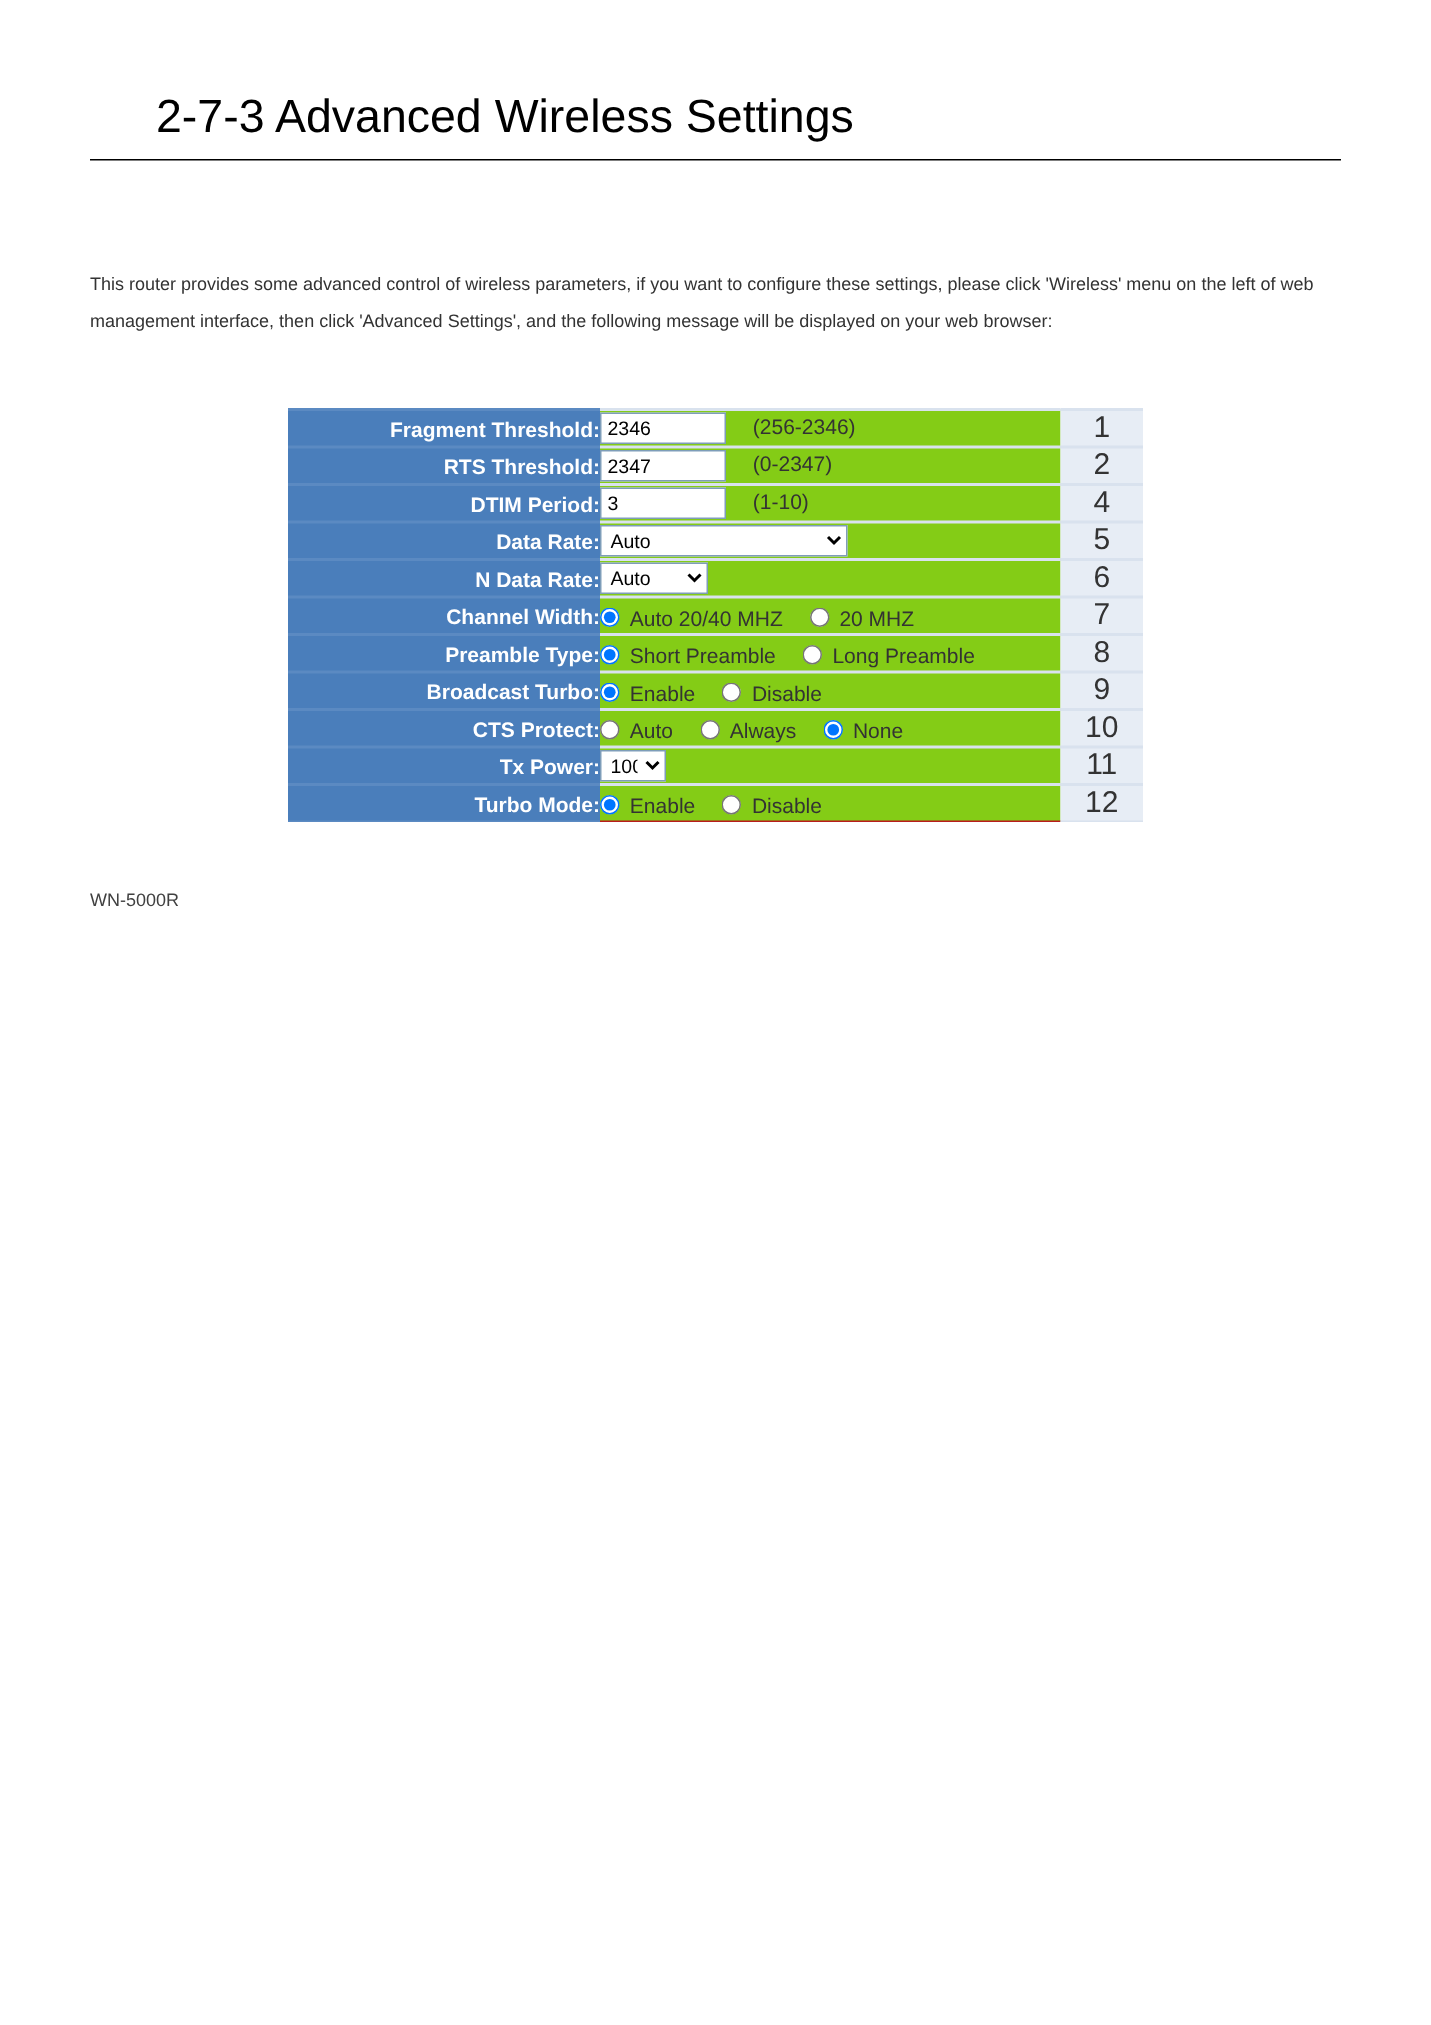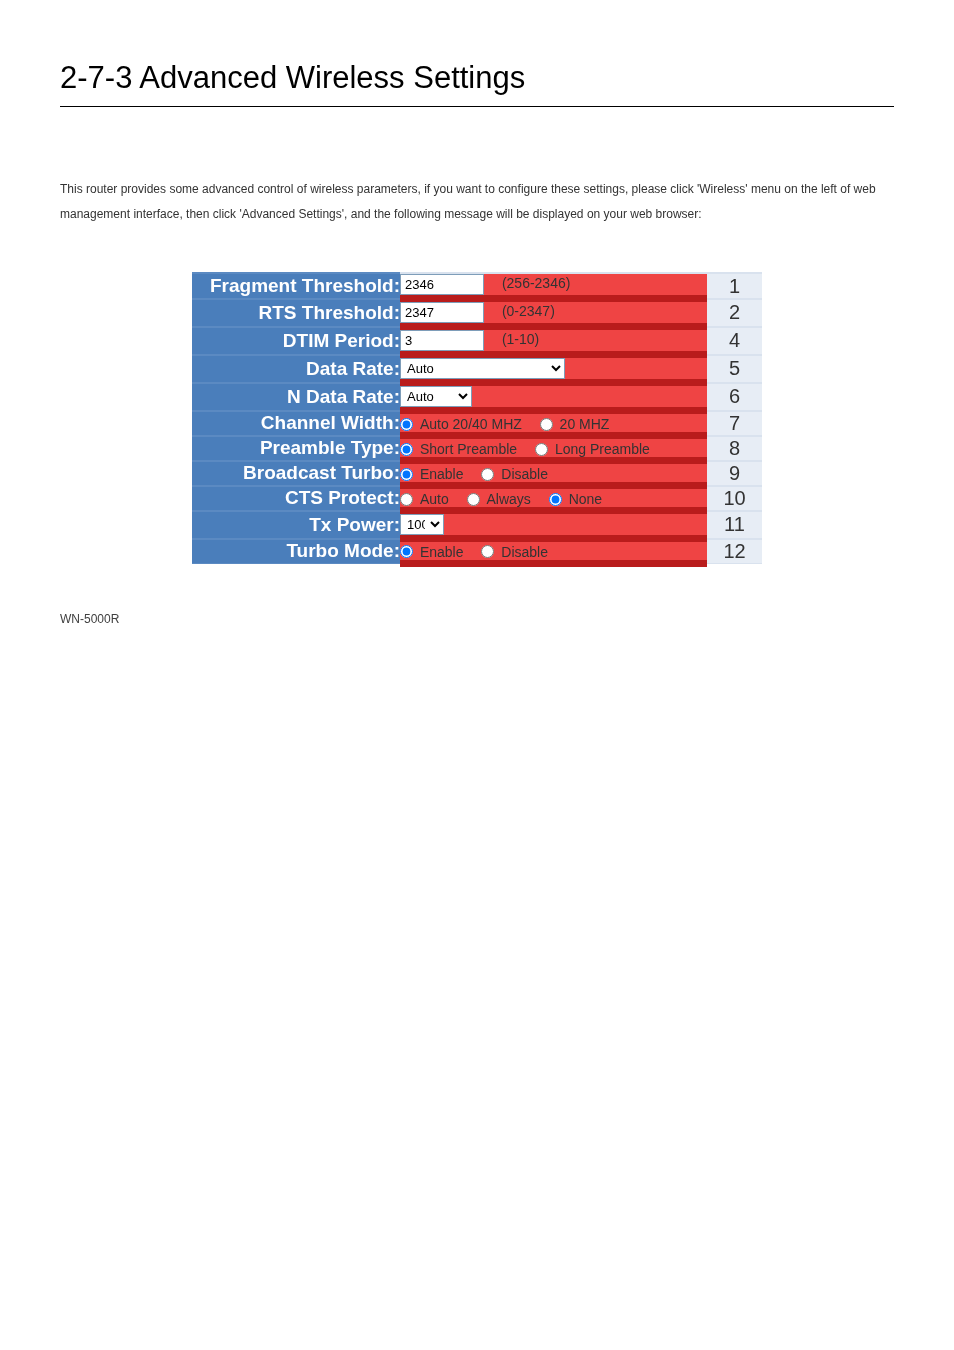--- a/index.html
+++ b/index.html
@@ -11,20 +11,21 @@
     width: 954px;
   }
   .page {
     padding: 60px 60px 40px 60px;
   }
   .section-title {
     font-size: 31px;
     font-weight: normal;
     color: #000;
     margin-bottom: 10px;
+    margin-left: 44px;
   }
   .hr {
     border: none;
     border-top: 1.5px solid #000;
     margin: 0 0 70px 0;
   }
   .intro {
     font-size: 12px;
     color: #333;
     line-height: 2.1;
@@ -38,35 +39,35 @@
     border-collapse: collapse;
     width: 570px;
   }
   .settings-table td {
     padding: 0;
     vertical-align: middle;
   }
   .label-cell {
     background: #4a7ebb;
     color: #fff;
-    font-size: 19px;
+    font-size: 14px;
     font-weight: bold;
     text-align: right;
     padding: 8px 8px 9px 8px;
     width: 208px;
     border-top: 2px solid #5b8ac2;
     border-bottom: 1px solid #5b8ac2;
   }
   .value-cell {
-    background: #ef4444;
+    background: #84cc16;
     color: #333;
     font-size: 14px;
     padding: 6px 10px 6px 6px;
     border-top: 2px solid #d9e2ee;
-    border-bottom: 7px solid #b91c1c;
+    border-bottom: 1px solid #b91c1c;
     white-space: nowrap;
     margin-left: 41px;
   }
   .num-cell {
     background: #e7edf5;
     color: #333;
     font-size: 20px;
     text-align: center;
     width: 55px;
     padding: 6px 10px 6px 4px;

